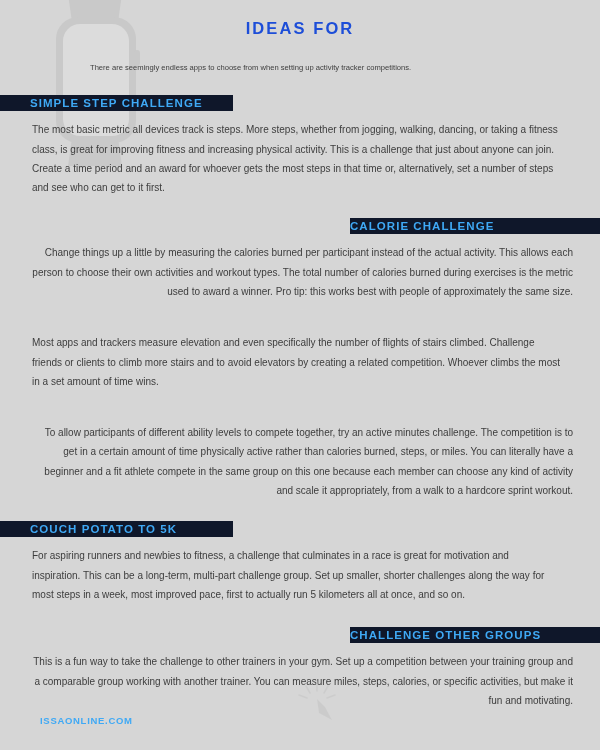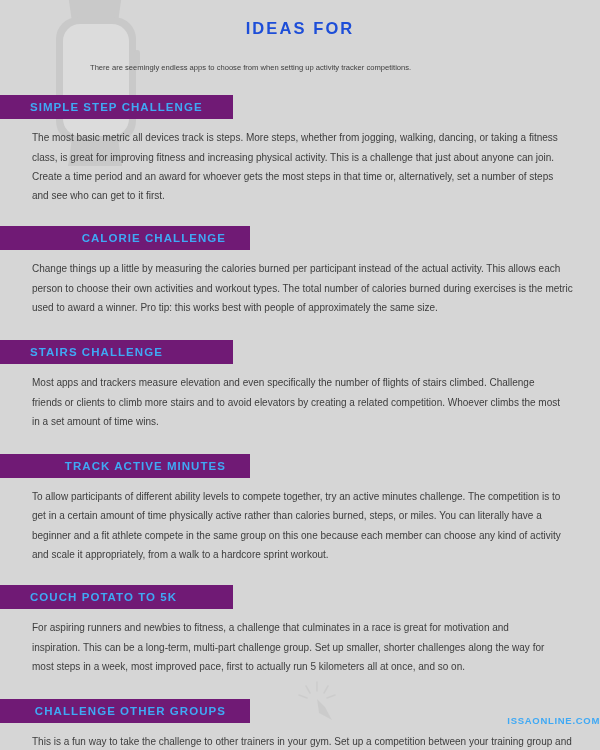--- a/index.html
+++ b/index.html
@@ -79,35 +79,36 @@
 
   
   .sections {
     position: relative;
     z-index: 2;
     margin-top: 20px;
   }
   .section { position: relative; }
 
   .bar {
-    background: #701a75;
-    height: 24px;
+    background: #0f172a;
+    height: 16px;
     display: flex;
     align-items: center;
     box-sizing: border-box;
   }
   .bar-left {
     width: 233px;
     padding-left: 30px;
     justify-content: flex-start;
   }
   .bar-right {
     width: 250px;
+    margin-left: 350px;
     padding-right: 24px;
-    justify-content: flex-end;
+    justify-content: flex-start;
   }
   .bar-title {
     color: #3fa9f5;
     font-size: 11.5px;
     font-weight: bold;
     letter-spacing: 1.05px;
     white-space: nowrap;
   }
 
   .body-text {
@@ -115,33 +116,35 @@
     line-height: 1.93;
     color: #3d3d3d;
     box-sizing: border-box;
   }
   .body-left {
     padding: 9px 40px 0 32px;
     text-align: left;
   }
   .body-right {
     padding: 9px 27px 0 32px;
+    text-align: right;
   }
 
   .gap-a { height: 21px; }
   .gap-b { height: 23px; }
 
   
   .footer {
     position: absolute;
     left: 0;
     right: 0;
     bottom: 22px;
     z-index: 2;
-    text-align: right;
+    text-align: left;
+    padding-left: 40px;
   }
   .burst {
     position: absolute;
     left: 50%;
     margin-left: -6px;
     bottom: 2px;
     width: 46px;
     height: 46px;
     opacity: 0.5;
     pointer-events: none;
@@ -190,32 +193,26 @@
     <div class="section">
       <div class="bar bar-right">
         <span class="bar-title">CALORIE CHALLENGE</span>
       </div>
       <div class="body-text body-right">Change things up a little by measuring the calories burned per participant instead of the actual activity. This allows each person to choose their own activities and workout types. The total number of calories burned during exercises is the metric used to award a winner. Pro tip: this works best with people of approximately the same size.</div>
     </div>
 
     <div class="gap-b"></div>
 
     <div class="section">
-      <div class="bar bar-left">
-        <span class="bar-title">STAIRS CHALLENGE</span>
-      </div>
       <div class="body-text body-left">Most apps and trackers measure elevation and even specifically the number of flights of stairs climbed. Challenge friends or clients to climb more stairs and to avoid elevators by creating a related competition. Whoever climbs the most in a set amount of time wins.</div>
     </div>
 
     <div class="gap-b"></div>
 
     <div class="section">
-      <div class="bar bar-right">
-        <span class="bar-title">TRACK ACTIVE MINUTES</span>
-      </div>
       <div class="body-text body-right">To allow participants of different ability levels to compete together, try an active minutes challenge. The competition is to get in a certain amount of time physically active rather than calories burned, steps, or miles. You can literally have a beginner and a fit athlete compete in the same group on this one because each member can choose any kind of activity and scale it appropriately, from a walk to a hardcore sprint workout.</div>
     </div>
 
     <div class="gap-a"></div>
 
     <div class="section">
       <div class="bar bar-left">
         <span class="bar-title">COUCH POTATO TO 5K</span>
       </div>
       <div class="body-text body-left">For aspiring runners and newbies to fitness, a challenge that culminates in a race is great for motivation and inspiration. This can be a long-term, multi-part challenge group. Set up smaller, shorter challenges along the way for most steps in a week, most improved pace, first to actually run 5 kilometers all at once, and so on.</div>

